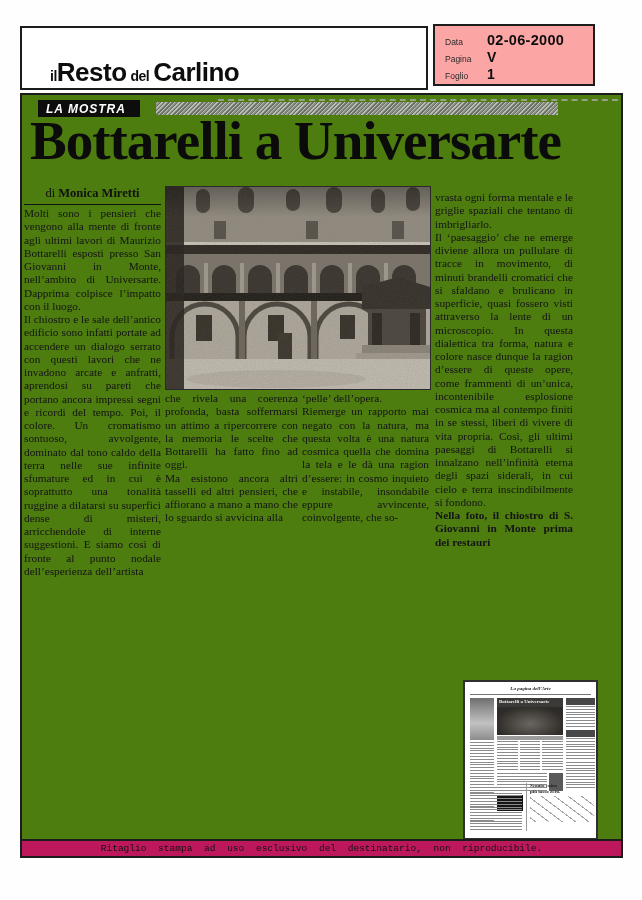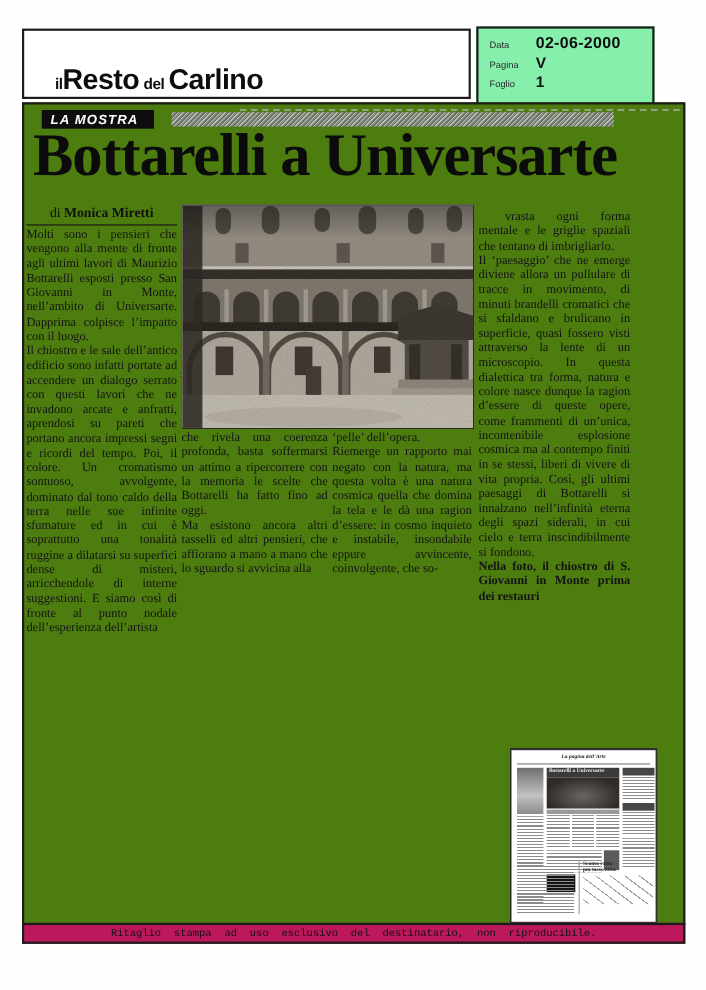--- a/index.html
+++ b/index.html
@@ -7,22 +7,22 @@
         font-family:"Liberation Serif",serif;color:#111;overflow:hidden;}
 
   
   .logo-box{position:absolute;left:20px;top:26px;width:404px;height:60px;
             border:2px solid #1c1c1c;display:flex;align-items:flex-end;background:#fff;}
   .logo{padding-left:28px;font-family:"Liberation Sans",sans-serif;font-weight:bold;
         letter-spacing:-0.5px;white-space:nowrap;color:#0d0d0d;}
   .logo .sm{font-size:14px;}
   .logo .lg{font-size:26px;}
 
-  .info-box{position:absolute;left:433px;top:24px;width:162px;height:78px;
-            border:2px solid #1c1c1c;background:#86efac;
+  .info-box{position:absolute;left:433px;top:24px;width:162px;height:62px;
+            border:2px solid #1c1c1c;background:#fca5a5;
             font-family:"Liberation Sans",sans-serif;padding:6px 0 0 10px;box-sizing:border-box;}
   .info-row{display:flex;align-items:baseline;height:17px;}
   .info-label{width:42px;font-size:8.5px;color:#2b2b2b;}
   .info-value{font-size:14px;font-weight:bold;color:#0d0d0d;letter-spacing:0.3px;}
   .info-row:first-child .info-value{font-weight:600;font-size:14.5px;}
 
   
   .main-box{position:absolute;left:20px;top:93px;width:599px;height:744px;
             border:2px solid #1c1c1c;background:#4d7c0f;}
 
@@ -233,21 +233,21 @@
         <rect x="0" y="0" width="264" height="30" fill="url(#sky)"></rect>
 
         <rect x="0" y="0" width="264" height="202" filter="url(#grain)" opacity="0.5"></rect>
       </svg>
     </div>
 
     <div class="col col2">che rivela una coerenza profonda, basta soffermarsi un attimo a ripercorrere con la memoria le scelte che Bottarelli ha fatto fino ad oggi.
 Ma esistono ancora altri tasselli ed altri pensieri, che affiorano a mano a mano che lo sguardo si avvicina alla</div>
     <div class="col col3">‘pelle’ dell’opera.
 Riemerge un rapporto mai negato con la natura, ma questa volta è una natura cosmica quella che domina la tela e le dà una ragion d’essere: in cosmo inquieto e instabile, insondabile eppure avvincente, coinvolgente, che so-</div>
-    <div class="col col4"><span style="white-space:pre-line;margin-left:24px;">vrasta ogni forma mentale e le griglie spaziali che tentano di imbrigliarlo.
+    <div class="col col4"><span style="white-space:pre-line;">vrasta ogni forma mentale e le griglie spaziali che tentano di imbrigliarlo.
 Il ‘paesaggio’ che ne emerge diviene allora un pullulare di tracce in movimento, di minuti brandelli cromatici che si sfaldano e brulicano in superficie, quasi fossero visti attraverso la lente di un microscopio. In questa dialettica tra forma, natura e colore nasce dunque la ragion d’essere di queste opere, come frammenti di un’unica, incontenibile esplosione cosmica ma al contempo finiti in se stessi, liberi di vivere di vita propria. Così, gli ultimi paesaggi di Bottarelli si innalzano nell’infinità eterna degli spazi siderali, in cui cielo e terra inscindibilmente si fondono.</span>
       <div class="caption-bold">Nella foto, il chiostro di S. Giovanni in Monte prima dei restauri</div>
     </div>
 
     <div class="thumb">
       <div class="mini-masthead">La pagina dell’Arte</div>
       <div class="mini-body">
         <div class="m-left">
           <div class="m-photo-v"></div>
           <div class="mini-lines"></div>

